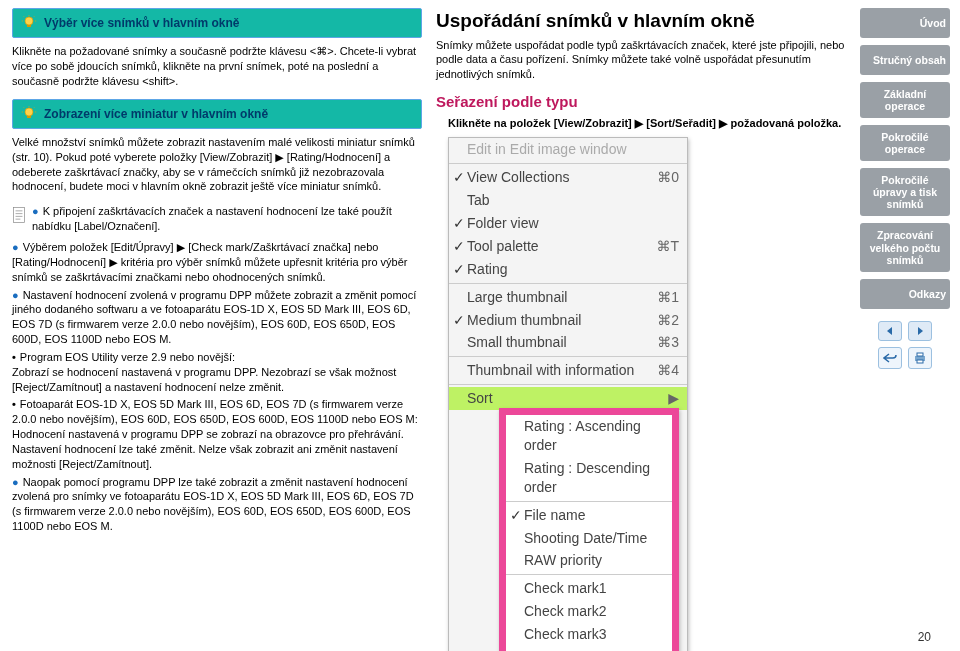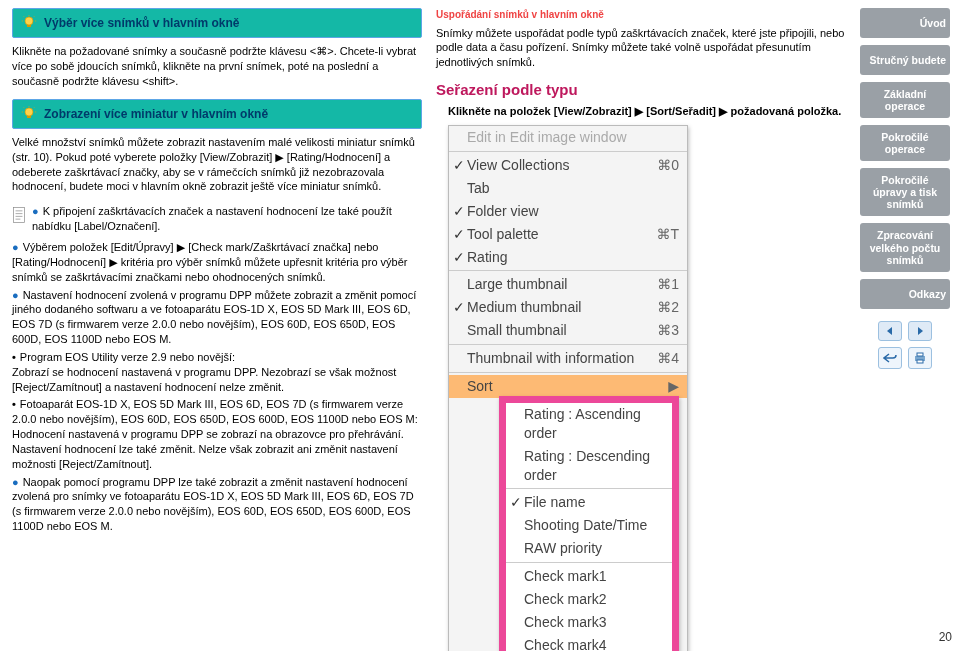--- a/index.html
+++ b/index.html
@@ -41,21 +41,21 @@
   .bulb svg { width: 16px; height: 16px; }
   p.body { margin: 4px 0 10px 0; }
   .desc p { margin: 3px 0; }
   .bluebullet-list { margin: 6px 0; }
   .bluebullet { color: #1a6dbf; font-weight: bold; margin-right: 4px; }
   .subitem { margin-left: 10px; margin-top: 2px; }
   .subbullet { font-weight: bold; margin-right: 4px; }
   .clipicon { width: 14px; height: 18px; float: left; margin-right: 6px; margin-top: 2px; }
 
   
-  h2.blue { color: #ef4444; font-size: 10px; font-weight: bold; margin: 0 0 4px 0; }
+  h2.blue { color: #000000; font-size: 19px; font-weight: bold; margin: 0 0 4px 0; }
   h3.blue { color: #be185d; font-size: 15px; font-weight: bold; margin: 10px 0 4px 0; }
   .bold-step { font-weight: bold; margin: 2px 0 6px 12px; }
   .arrow-result { margin-top: 6px; }
   .arrow-blue { color: #1a6dbf; font-weight: bold; margin-right: 4px; }
 
   
   .menu {
     border: 1px solid #bbb;
     background: #f4f4f4;
     width: 240px;
@@ -65,21 +65,21 @@
     box-shadow: 1px 2px 4px rgba(0,0,0,0.25);
   }
   .menu .row { padding: 2px 8px 2px 18px; display: flex; justify-content: space-between; position: relative; }
   .menu .row.dim { color: #aaa; }
   .menu .sep { border-top: 1px solid #ccc; margin: 2px 0; }
   .menu .chk::before { content: "✓"; position: absolute; left: 4px; color: #333; }
   .menu .rt { color: #666; }
   .menu .sub { position: relative; margin-left: 50px; margin-top: -2px; margin-bottom: 6px;
                border: 7px solid #ec4899; background: #fff; width: 180px; box-shadow: 1px 2px 4px rgba(0,0,0,0.25); }
   .menu .sub .row { padding-left: 18px; }
-  .menu .sortrow { background: #fdba74; }
+  .menu .sortrow { background: #bef264; }
 
   
   .side-btn {
     background: #9aa0a6;
     color: #fff;
     font-size: 10.5px;
     font-weight: bold;
     text-align: center;
     border-radius: 3px;
     padding: 6px 4px;
@@ -95,21 +95,21 @@
     width: 24px; height: 20px; background: #dfeaf6; border: 1px solid #9cc0e0;
     border-radius: 3px; display: flex; align-items: center; justify-content: center;
     color: #2a6aa8; cursor: pointer;
   }
   .tools { display: flex; gap: 6px; justify-content: center; margin-top: 6px; }
   .tool {
     width: 24px; height: 22px; border: 1px solid #9cc0e0; border-radius: 3px;
     display: flex; align-items: center; justify-content: center; cursor: pointer;
     background: #eef5fc;
   }
-  .pagenum { position: absolute; bottom: 6px; right: 8px; font-size: 12px; color: #333; }
+  .pagenum { position: absolute; bottom: 6px; right: 29px; font-size: 12px; color: #333; }
 </style>
 </head>
 <body>
 
 <div class="page">
 
   <div class="col-left">
     <div class="tipbox">
       <span class="bulb">
         <svg viewBox="0 0 24 24">
@@ -253,21 +253,21 @@
     <p class="arrow-result">
       <span class="arrow-blue">➜</span><span>Snímky budou uspořádány v pořadí podle vybrané položky.</span>
     </p>
   </div>
 
   <div class="col-right">
     <div class="side-btn two">
         <span>Úvod</span>
       </div>
     <div class="side-btn two">
-        <span>Stručný budete</span>
+        <span>Stručný obsah</span>
       </div>
     <div class="side-btn two">
         <span>Základní operace</span>
       </div>
     <div class="side-btn two">
         <span>Pokročilé operace</span>
       </div>
     <div class="side-btn"><span>Pokročilé úpravy a tisk snímků</span></div>
     <div class="side-btn"><span>Zpracování velkého počtu snímků</span></div>
     <div class="side-btn two">

